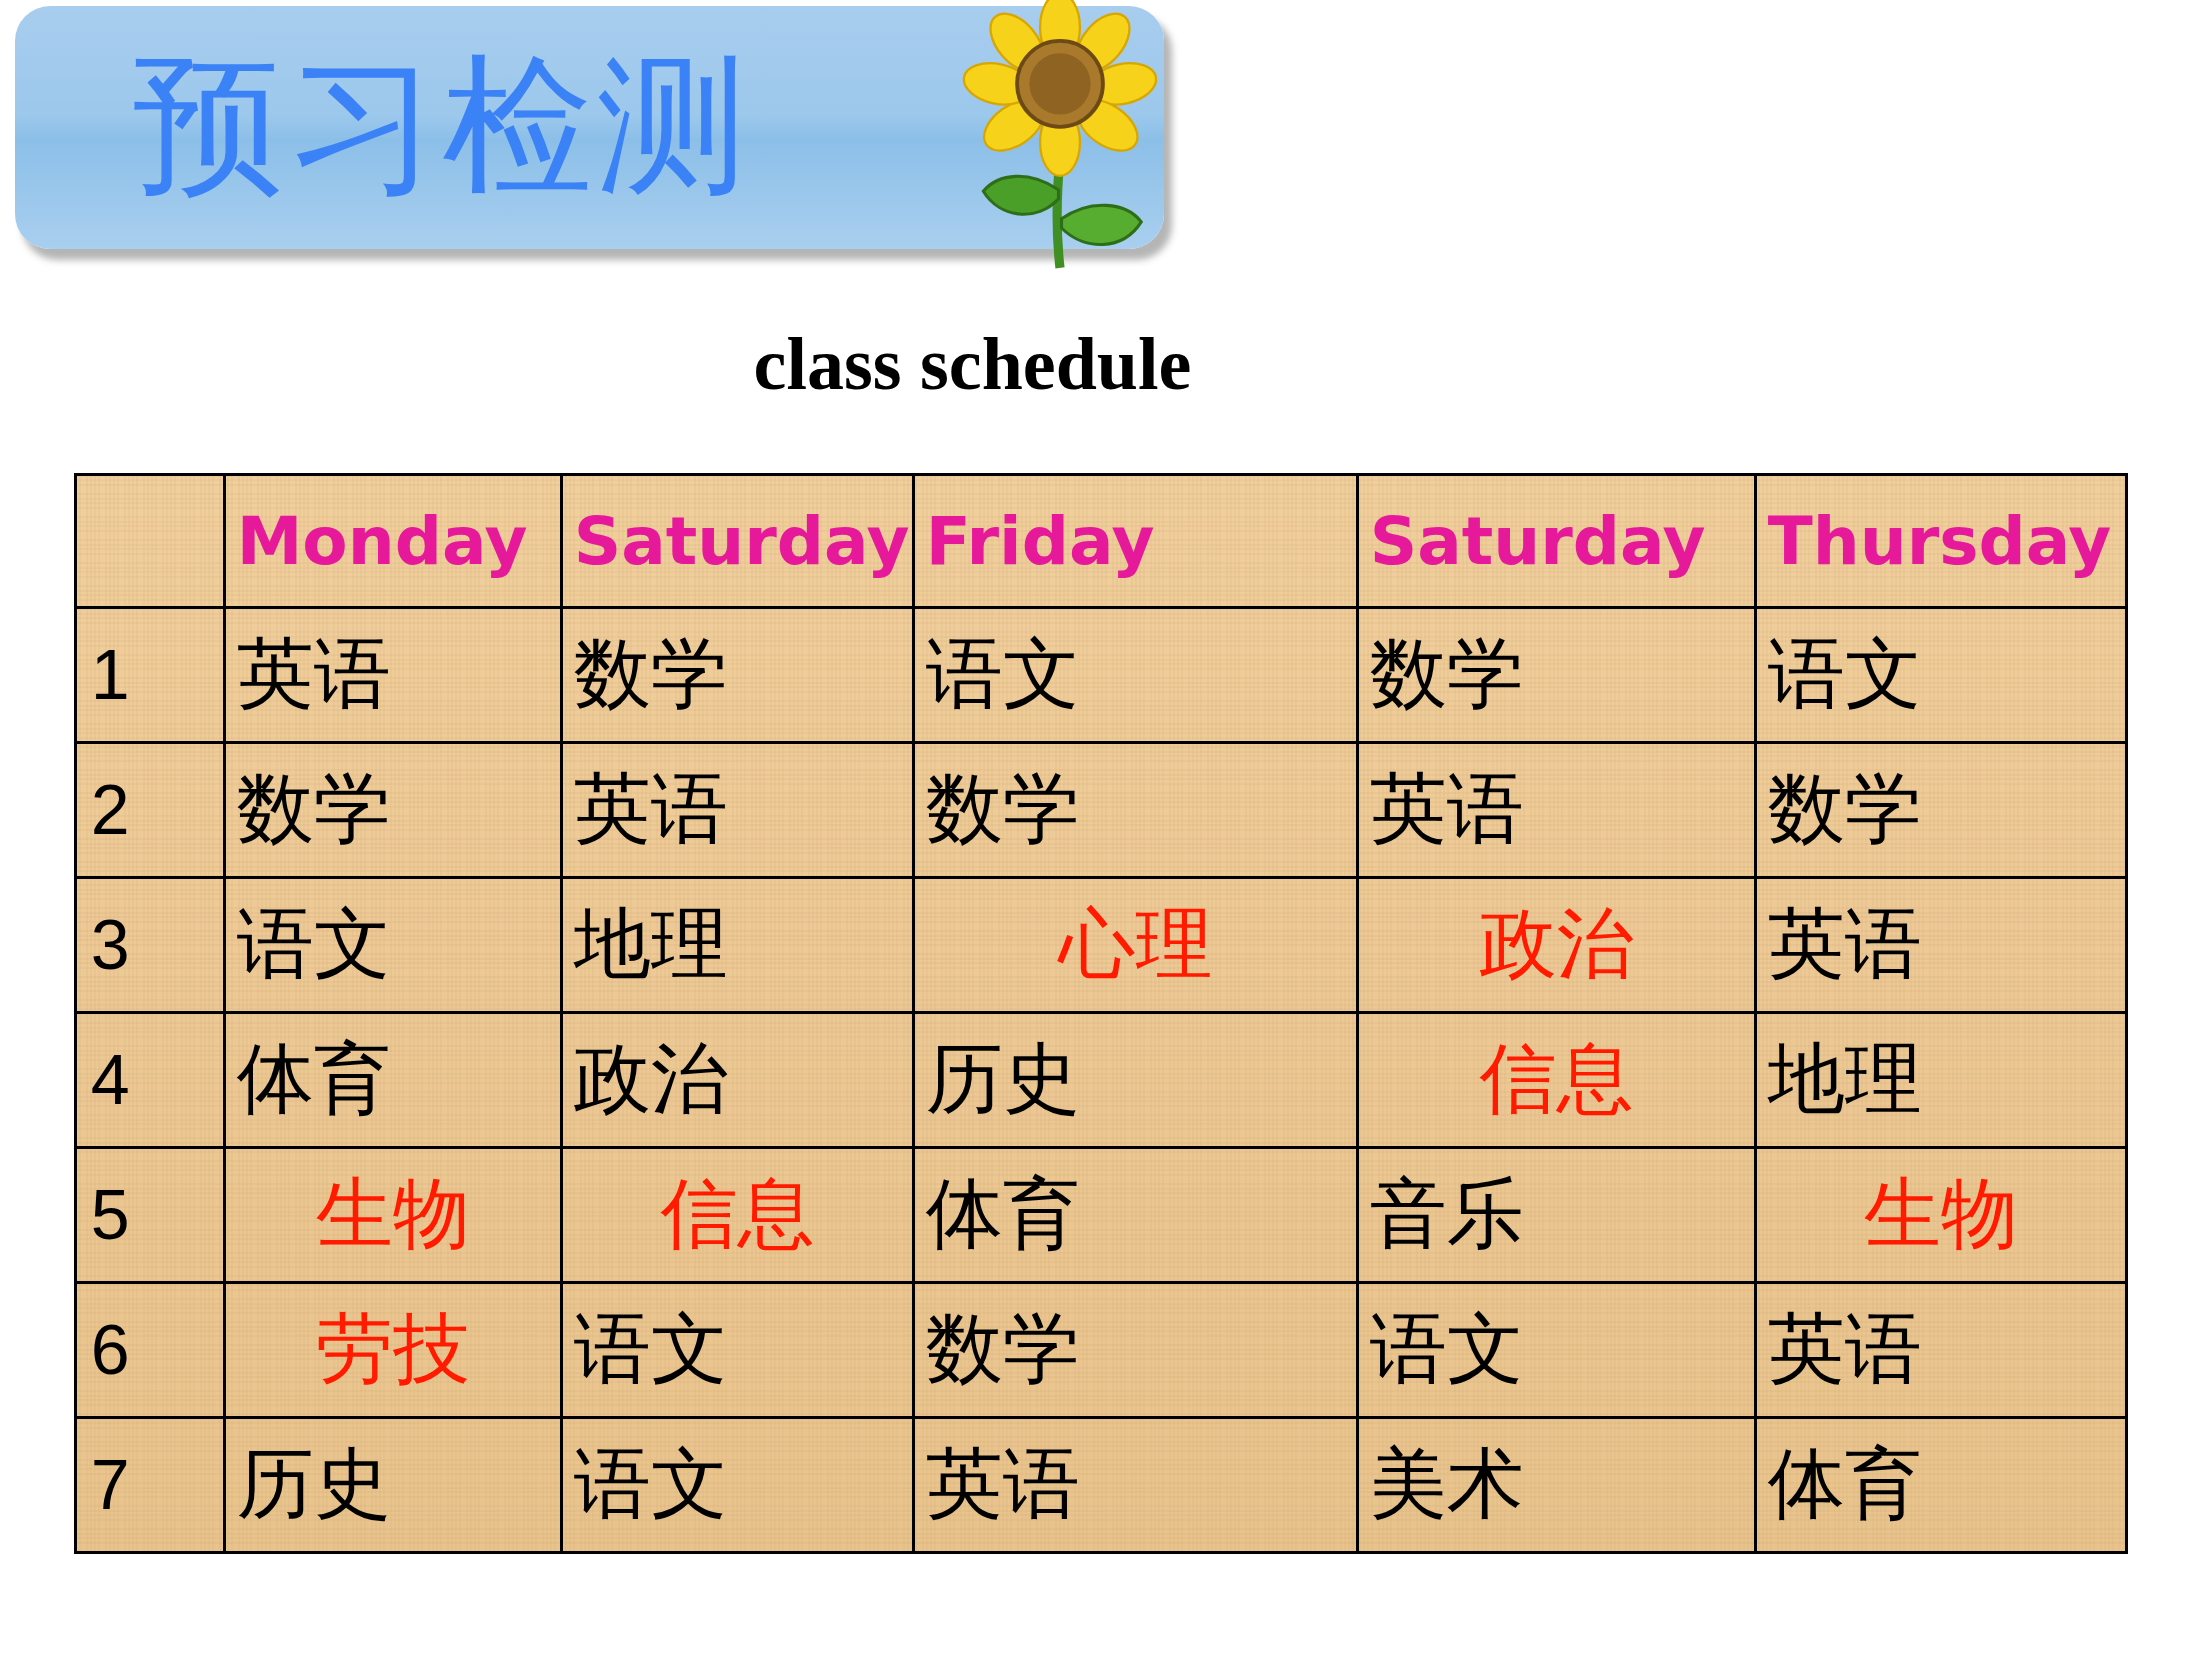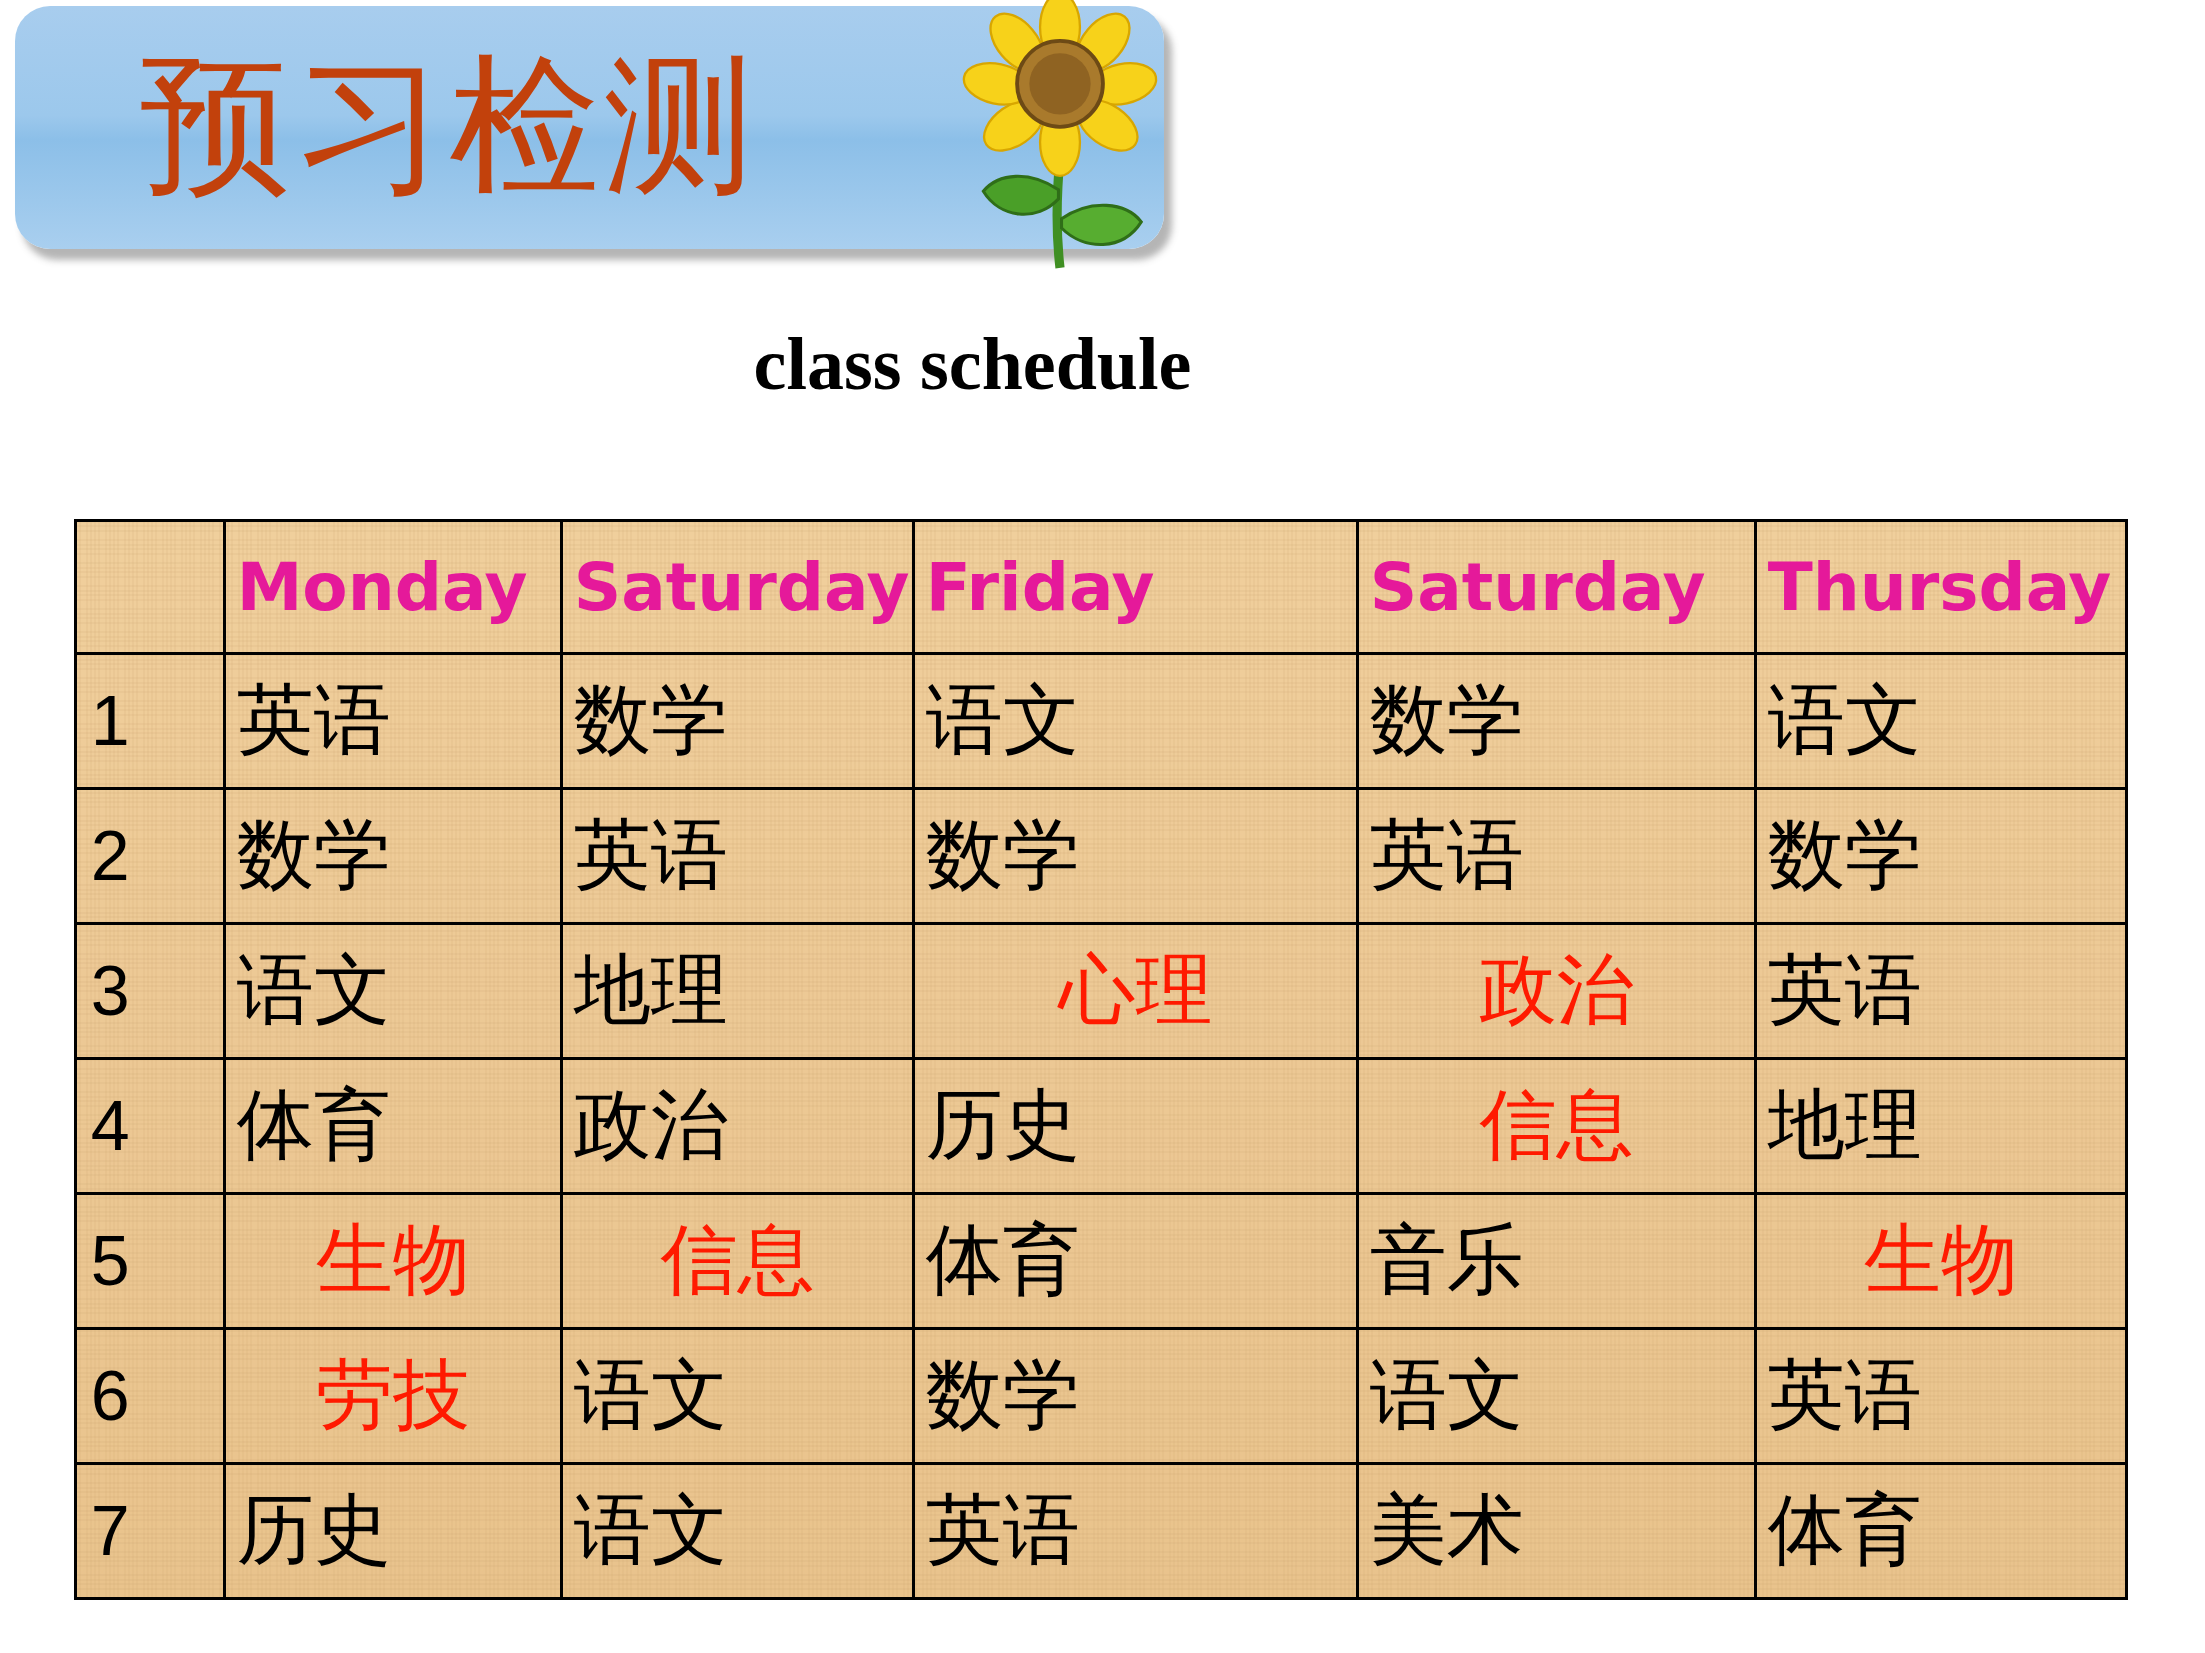--- a/index.html
+++ b/index.html
@@ -28,26 +28,26 @@
     left: 0;
     top: 0;
     width: 1149px;
     height: 243px;
     background: linear-gradient(180deg, #a8cdee 0%, #9cc8ec 45%, #8cbfe8 55%, #a9cfef 100%);
     border-radius: 35px;
     box-shadow: 7.7px 10.7px 7.7px rgba(90,90,90,0.45);
   }
   .banner-title {
     position: absolute;
-    left: 125px;
+    left: 118px;
     top: 31px;
     font-family: "DejaVu Sans", sans-serif;
     font-size: 150px;
     line-height: 176px;
-    color: #c2410c;
+    color: #3b82f6;
     letter-spacing: 4.6px;
     white-space: nowrap;
   }
 
   
   .sunflower {
     position: absolute;
     left: 930px;
     top: -7.7px;
     width: 230px;
@@ -66,21 +66,20 @@
     font-size: 74px;
     color: #000000;
   }
 
   
   .table-wrap {
     position: absolute;
     left: 74px;
     top: 473px;
     width: 2052px;
-    margin-top: 46px;
   }
   table.schedule {
     border-collapse: collapse;
     width: 2052px;
     table-layout: fixed;
     background:
       repeating-linear-gradient(90deg, rgba(205,165,110,0.28) 0px, rgba(205,165,110,0.28) 0.8px, rgba(0,0,0,0) 0.8px, rgba(0,0,0,0) 3.8px),
       repeating-linear-gradient(0deg, rgba(190,150,100,0.22) 0px, rgba(190,150,100,0.22) 0.8px, rgba(0,0,0,0) 0.8px, rgba(0,0,0,0) 4.6px),
       linear-gradient(180deg, #f0cf9c 0%, #ecc894 50%, #e9c38c 100%);
   }

